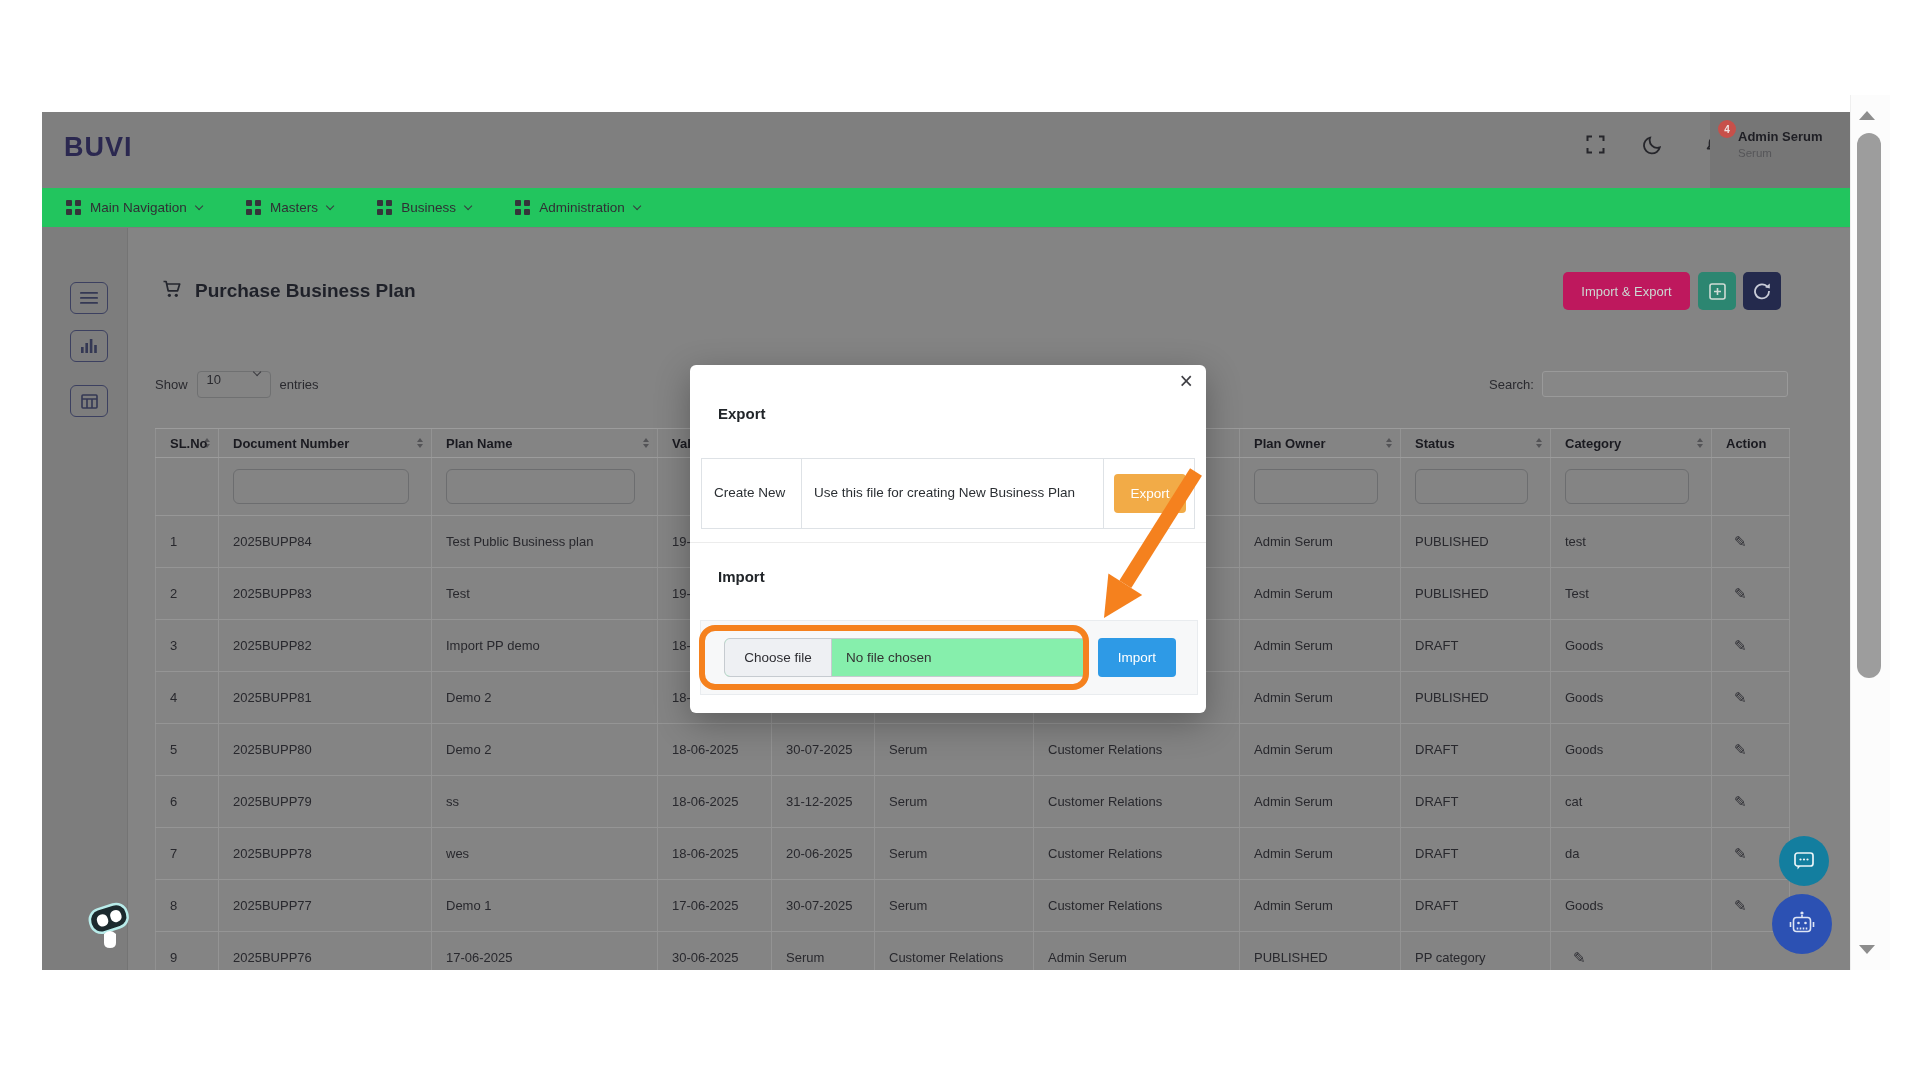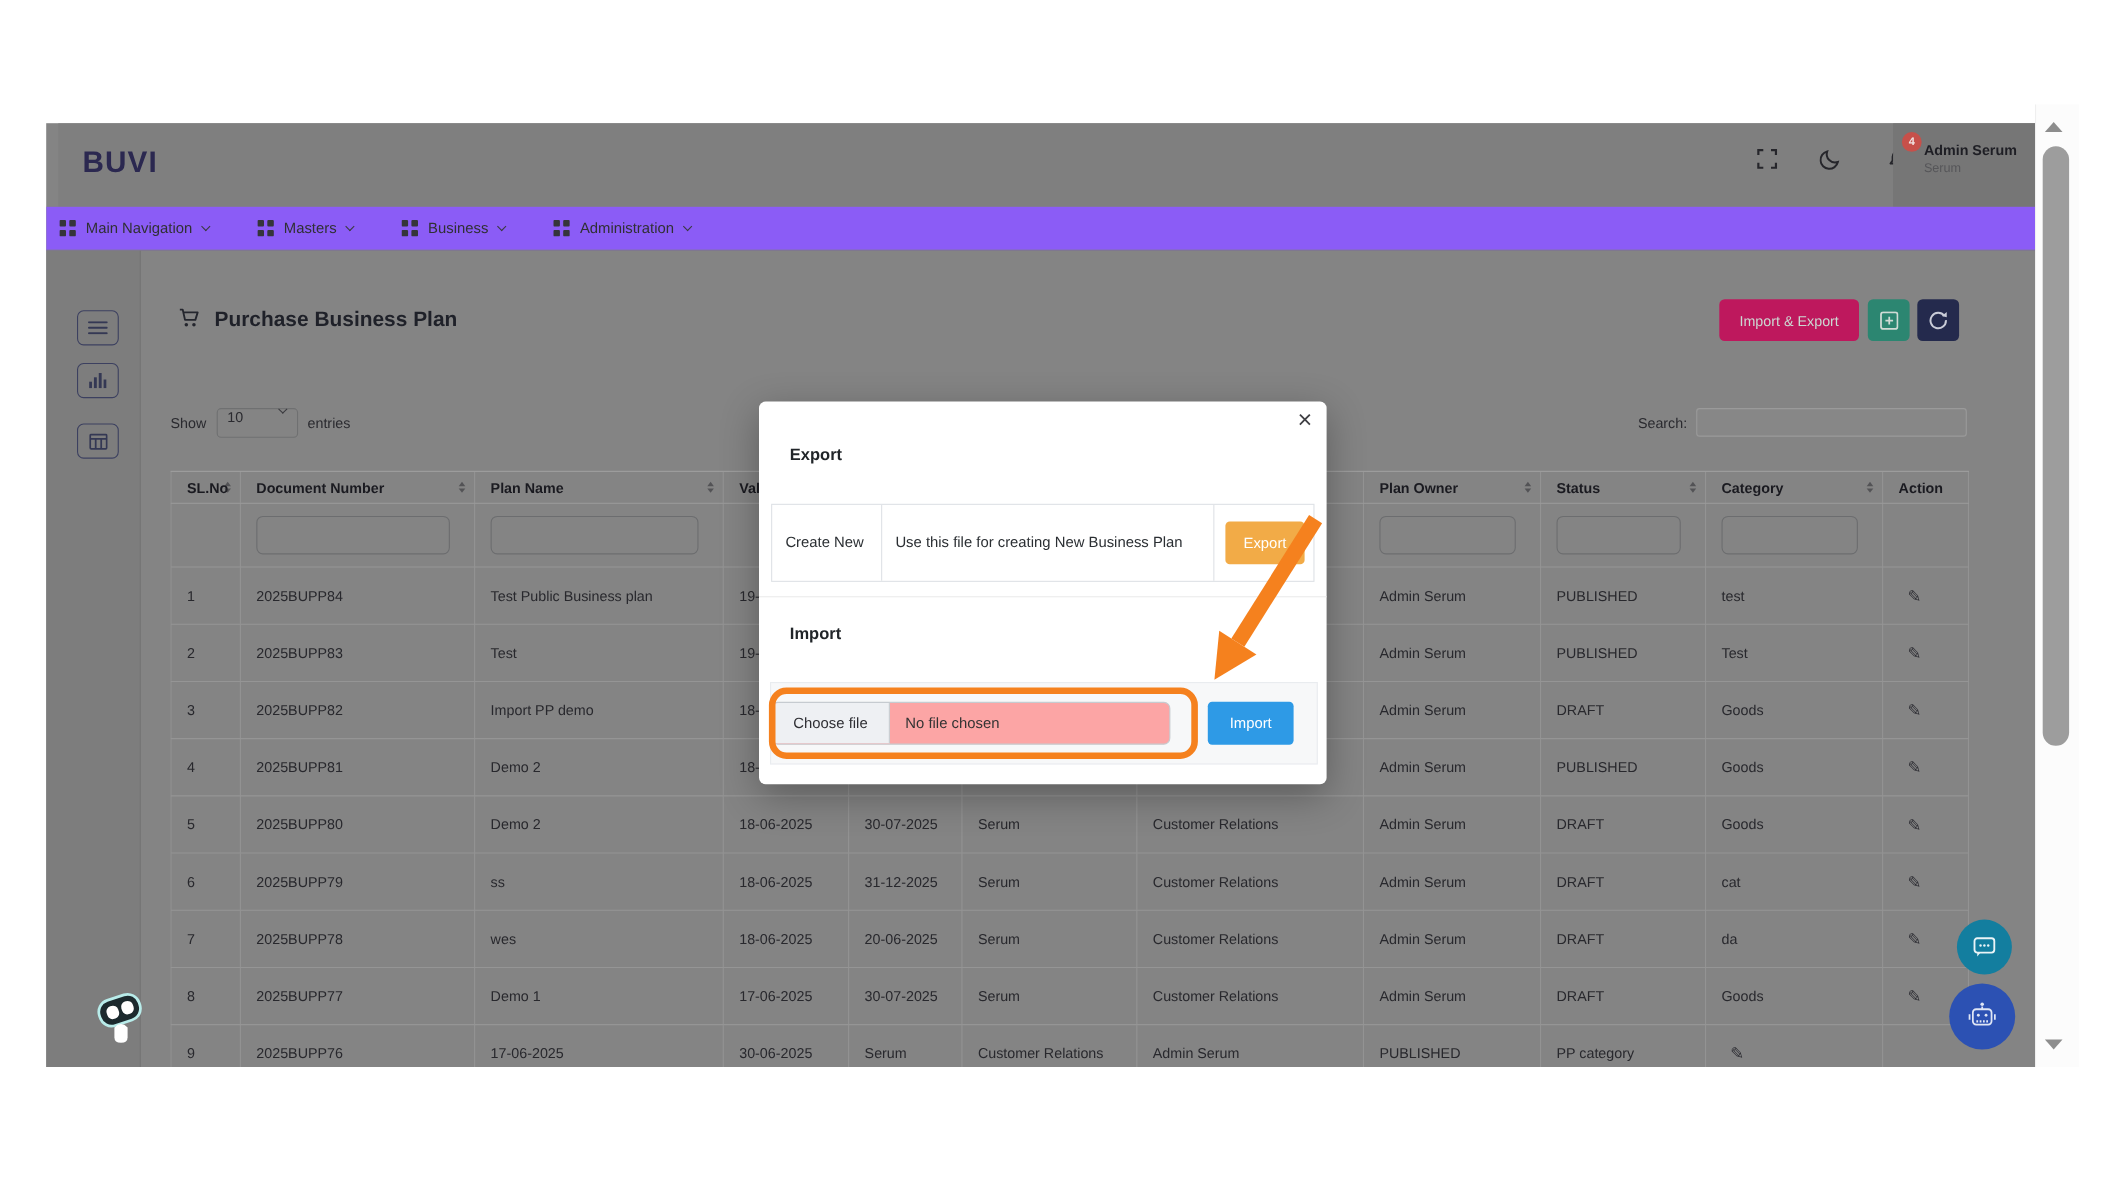--- a/index.html
+++ b/index.html
@@ -2,30 +2,30 @@
 <html><head>
 <meta charset="utf-8">
 <style>
   * { margin:0; padding:0; box-sizing:border-box; }
   html,body { width:1920px; height:1080px; background:#ffffff; font-family:"Liberation Sans", sans-serif; overflow:hidden; }
   .screen { position:relative; width:1920px; height:1080px; background:#fff; }
 
   
   .app { position:absolute; left:42px; top:112px; width:1808px; height:858px; background:#848484; overflow:hidden; }
 
-  .hdr { position:absolute; left:11px; top:0; width:100%; height:76px; background:#7f7f7f; }
+  .hdr { position:absolute; left:0; top:0; width:100%; height:76px; background:#7f7f7f; }
   .logo { position:absolute; left:22px; top:20px; font-size:27px; font-weight:700; letter-spacing:1px; color:#2b2850; }
   .hicon { position:absolute; top:23px; color:#26262b; cursor:pointer; }
   .hicon svg { display:block; }
   .badge { position:absolute; left:1676px; top:8px; width:18px; height:18px; border-radius:50%; background:#c7504a; color:#f1e3e2; font-size:10px; font-weight:700; display:flex; align-items:center; justify-content:center; z-index:3; }
   .userblock { position:absolute; right:0; top:0; width:140px; height:76px; background:#767676; padding:17px 0 0 28px; }
   .uname { font-size:13px; font-weight:700; color:#1e1e24; }
   .urole { font-size:11.5px; color:#565659; margin-top:3px; }
 
-  .nav { position:absolute; left:0; top:76px; width:100%; height:40px; background:#8b5cf6; display:flex; align-items:center; gap:44px; padding-left:12px; border-bottom:1px solid #7d7d7d; }
+  .nav { position:absolute; left:0; top:76px; width:100%; height:40px; background:#22c55e; display:flex; align-items:center; gap:44px; padding-left:24px; border-bottom:1px solid #7d7d7d; }
   .navitem { display:flex; align-items:center; gap:9px; color:#303034; font-size:13.5px; cursor:pointer; }
   .navitem svg { color:#35353a; }
   .chev { display:inline-block; border:solid #3a3a3f; border-width:0 1.6px 1.6px 0; padding:2.6px; transform:rotate(45deg); margin-top:-3px; }
 
   .sidebar { position:absolute; left:0; top:116px; width:86px; height:742px; background:#7d7d7d; border-right:1px solid #747474; }
   .sbtn { position:absolute; left:28px; width:38px; height:32px; border:1.6px solid #3c4060; border-radius:6px; display:flex; align-items:center; justify-content:center; color:#343854; cursor:pointer; }
 
   .title-row { position:absolute; left:120px; top:160px; height:38px; display:flex; align-items:center; gap:12px; }
   .ptitle { font-size:19px; font-weight:700; color:#1f2129; }
   .cart { color:#24262e; }
@@ -59,21 +59,21 @@
   
   .modal { position:absolute; left:690px; top:365px; width:516px; height:348px; background:#ffffff; border-radius:6px; box-shadow:0 10px 35px rgba(0,0,0,0.30); z-index:60; }
   .mclose { position:absolute; right:13px; top:5px; font-size:23px; color:#3f3f44; cursor:pointer; line-height:1; font-weight:400; }
   .mlabel { position:absolute; left:28px; font-size:15px; font-weight:700; color:#212529; }
   .ex-table { position:absolute; left:11px; top:93px; width:494px; height:71px; display:grid; grid-template-columns:100px 302px 92px; border:1px solid #dee2e6; }
   .ex-td { border-right:1px solid #dee2e6; padding:11px 12px; font-size:13.5px; color:#2b2f33; line-height:1.5; display:flex; align-items:center; }
   .ex-td:last-child { border-right:none; padding:0; align-items:center; justify-content:center; }
   .btn-export { width:72px; height:39px; background:#f2ab47; border:none; border-radius:4px; color:#fff; font-size:13.5px; font-family:inherit; cursor:pointer; }
   .mhr { position:absolute; left:0; top:177px; width:100%; border-top:1px solid #ececec; }
   .im-band { position:absolute; left:10px; top:255px; width:498px; height:75px; background:#f7f8f9; border:1px solid #e9ecef; }
-  .file-input { position:absolute; left:11px; top:273px; width:363px; height:39px; background:#fca5a5; border:1px solid #c6cbd0; border-radius:6px; display:flex; overflow:hidden; cursor:pointer; }
+  .file-input { position:absolute; left:34px; top:273px; width:363px; height:39px; background:#86efac; border:1px solid #c6cbd0; border-radius:6px; display:flex; overflow:hidden; cursor:pointer; }
   .file-btn { width:107px; background:#eef0f3; border-right:1px solid #c6cbd0; display:flex; align-items:center; justify-content:center; font-size:13.5px; color:#2e2e33; }
   .file-status { display:flex; align-items:center; padding-left:14px; font-size:13.5px; color:#333; }
   .btn-import { position:absolute; left:408px; top:273px; width:78px; height:39px; background:#2e9ae6; border:none; border-radius:4px; color:#fff; font-size:13.5px; font-family:inherit; cursor:pointer; }
 
   .ring { position:absolute; left:699px; top:625px; width:390px; height:65px; border:6px solid #f5811e; border-radius:16px; z-index:70; pointer-events:none; }
   .arrow { position:absolute; left:1080px; top:460px; z-index:71; pointer-events:none; }
 
   
   .fab { position:absolute; border-radius:50%; display:flex; align-items:center; justify-content:center; z-index:30; cursor:pointer; }
   .fab-chat { left:1779px; top:836px; width:50px; height:50px; background:#137e9f; }

